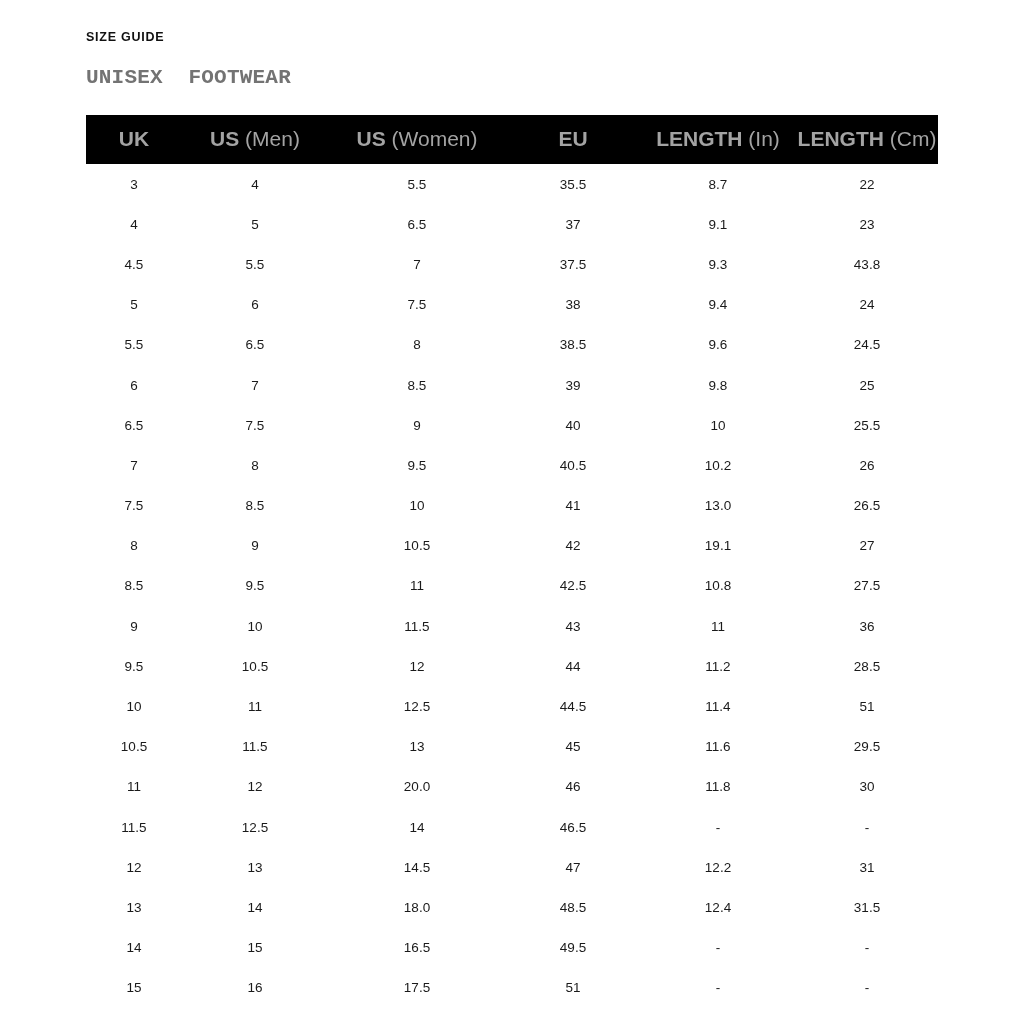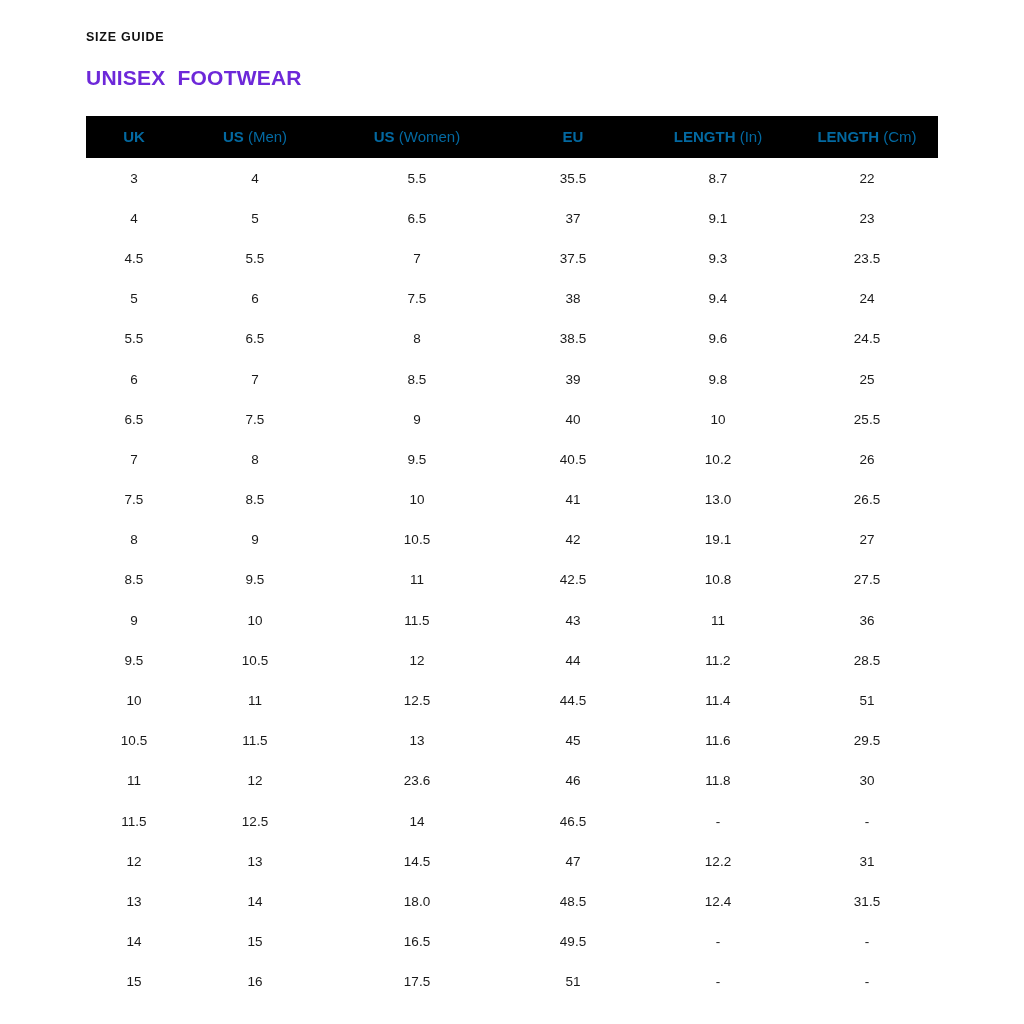--- a/index.html
+++ b/index.html
@@ -25,36 +25,37 @@
     font-size: 12.5px;
     font-weight: bold;
     letter-spacing: 0.06em;
     color: #111111;
     margin: 6px 0 0 0;
   }
   .title {
     font-size: 21px;
     font-weight: bold;
     letter-spacing: 0.01em;
-    color: #6d28d9;
+    color: #737373;
     margin: 22px 0 0 0;
     white-space: pre;
+    font-family: Liberation Mono, monospace;
   }
   table.size-table {
     margin-top: 26px;
     border-collapse: collapse;
     width: 852px;
     table-layout: fixed;
   }
   table.size-table thead tr {
     background: #000000;
   }
   table.size-table thead th {
-    color: #0369a1;
-    font-size: 15px;
+    color: #a3a3a3;
+    font-size: 21px;
     font-weight: normal;
     padding: 12px 0 13px 0;
     text-align: center;
     vertical-align: middle;
     white-space: nowrap;
   }
   table.size-table thead th .strong {
     font-weight: bold;
   }
   table.size-table tbody td {
@@ -115,21 +116,21 @@
           <td>37</td>
           <td>9.1</td>
           <td>23</td>
         </tr>
         <tr>
           <td>4.5</td>
           <td>5.5</td>
           <td>7</td>
           <td>37.5</td>
           <td>9.3</td>
-          <td>23.5</td>
+          <td>43.8</td>
         </tr>
         <tr>
           <td>5</td>
           <td>6</td>
           <td>7.5</td>
           <td>38</td>
           <td>9.4</td>
           <td>24</td>
         </tr>
         <tr>
@@ -216,21 +217,21 @@
           <td>10.5</td>
           <td>11.5</td>
           <td>13</td>
           <td>45</td>
           <td>11.6</td>
           <td>29.5</td>
         </tr>
         <tr>
           <td>11</td>
           <td>12</td>
-          <td>23.6</td>
+          <td>20.0</td>
           <td>46</td>
           <td>11.8</td>
           <td>30</td>
         </tr>
         <tr>
           <td>11.5</td>
           <td>12.5</td>
           <td>14</td>
           <td>46.5</td>
           <td>-</td>

